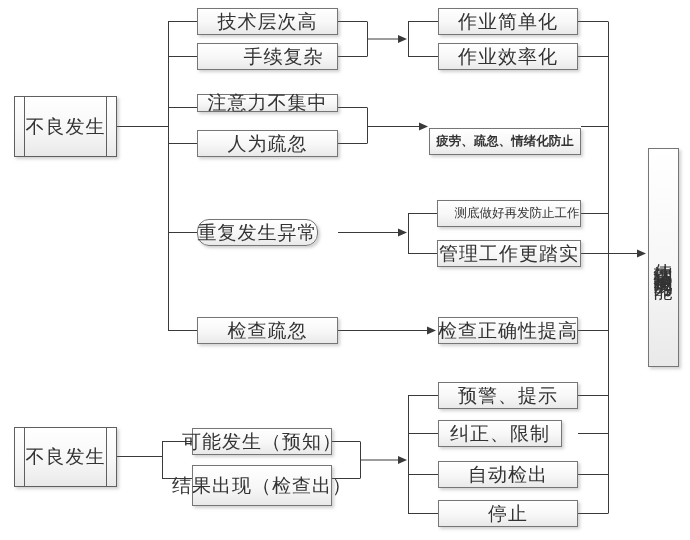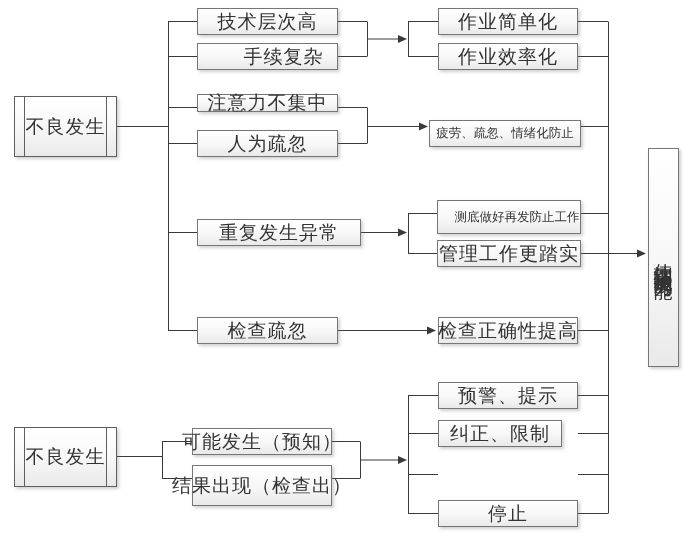--- a/index.html
+++ b/index.html
@@ -31,26 +31,26 @@
   .goal-text {
     writing-mode:vertical-rl; text-orientation:upright;
     letter-spacing:2px; line-height:1;
   }
   
   .n-bad-top        { left:14px;  top:96px;  width:103px; height:61px; }
   .n-tech           { left:197px; top:8px;   width:141px; height:27px; }
   .n-procedure      { left:197px; top:43px;  width:141px; height:27px;padding-left:32px; }
   .n-attention      { left:197px; top:94px;  width:141px; height:18px;font-family:Liberation Serif, serif; }
   .n-human          { left:197px; top:130px; width:141px; height:27px; }
-  .n-repeat         { left:197px; top:219px; width:164px; height:27px; }
+  .n-repeat         { left:197px; top:219px; width:121px; height:27px;border-radius:12px; }
   .n-inspect        { left:197px; top:317px; width:141px; height:27px; }
   .n-simplify       { left:438px; top:8px;   width:140px; height:27px; }
   .n-efficiency     { left:438px; top:43px;  width:140px; height:27px; }
-  .n-fatigue        { left:429px; top:120px; width:152px; height:27px; }
-  .n-prevent        { left:437px; top:200px; width:144px; height:34px;padding-left:16px; }
+  .n-fatigue        { left:429px; top:128px; width:152px; height:27px;font-weight:bold; }
+  .n-prevent        { left:437px; top:200px; width:144px; height:27px;padding-left:16px; }
   .n-mgmt           { left:437px; top:240px; width:144px; height:27px; }
   .n-accuracy       { left:438px; top:317px; width:140px; height:27px;font-family:Liberation Serif, serif; }
   .n-bad-bottom     { left:14px;  top:427px; width:103px; height:60px; }
   .n-predict        { left:192px; top:428px; width:140px; height:27px; }
   .n-detect         { left:192px; top:465px; width:140px; height:41px; }
   .n-warn           { left:438px; top:382px; width:140px; height:27px; }
   .n-correct        { left:438px; top:420px; width:124px; height:27px; }
   .n-auto           { left:438px; top:461px; width:140px; height:27px; }
   .n-stop           { left:438px; top:500px; width:140px; height:27px; }
   .n-goal           { left:648px; top:148px; width:31px;  height:219px; }
@@ -191,20 +191,23 @@
   </div>
   <div class="node n-detect">
     <span>结果出现（检查出）</span>
   </div>
   <div class="node n-warn">
     <span>预警、提示</span>
   </div>
   <div class="node n-correct">
     <span>纠正、限制</span>
   </div>
+  <div class="node n-auto">
+    <span>自动检出</span>
+  </div>
   <div class="node n-stop">
     <span>停止</span>
   </div>
   <div class="node n-goal">
     <span class="goal-text">使达到零缺陷成为可能</span>
   </div>
 
 </div>
 
 </body></html>

